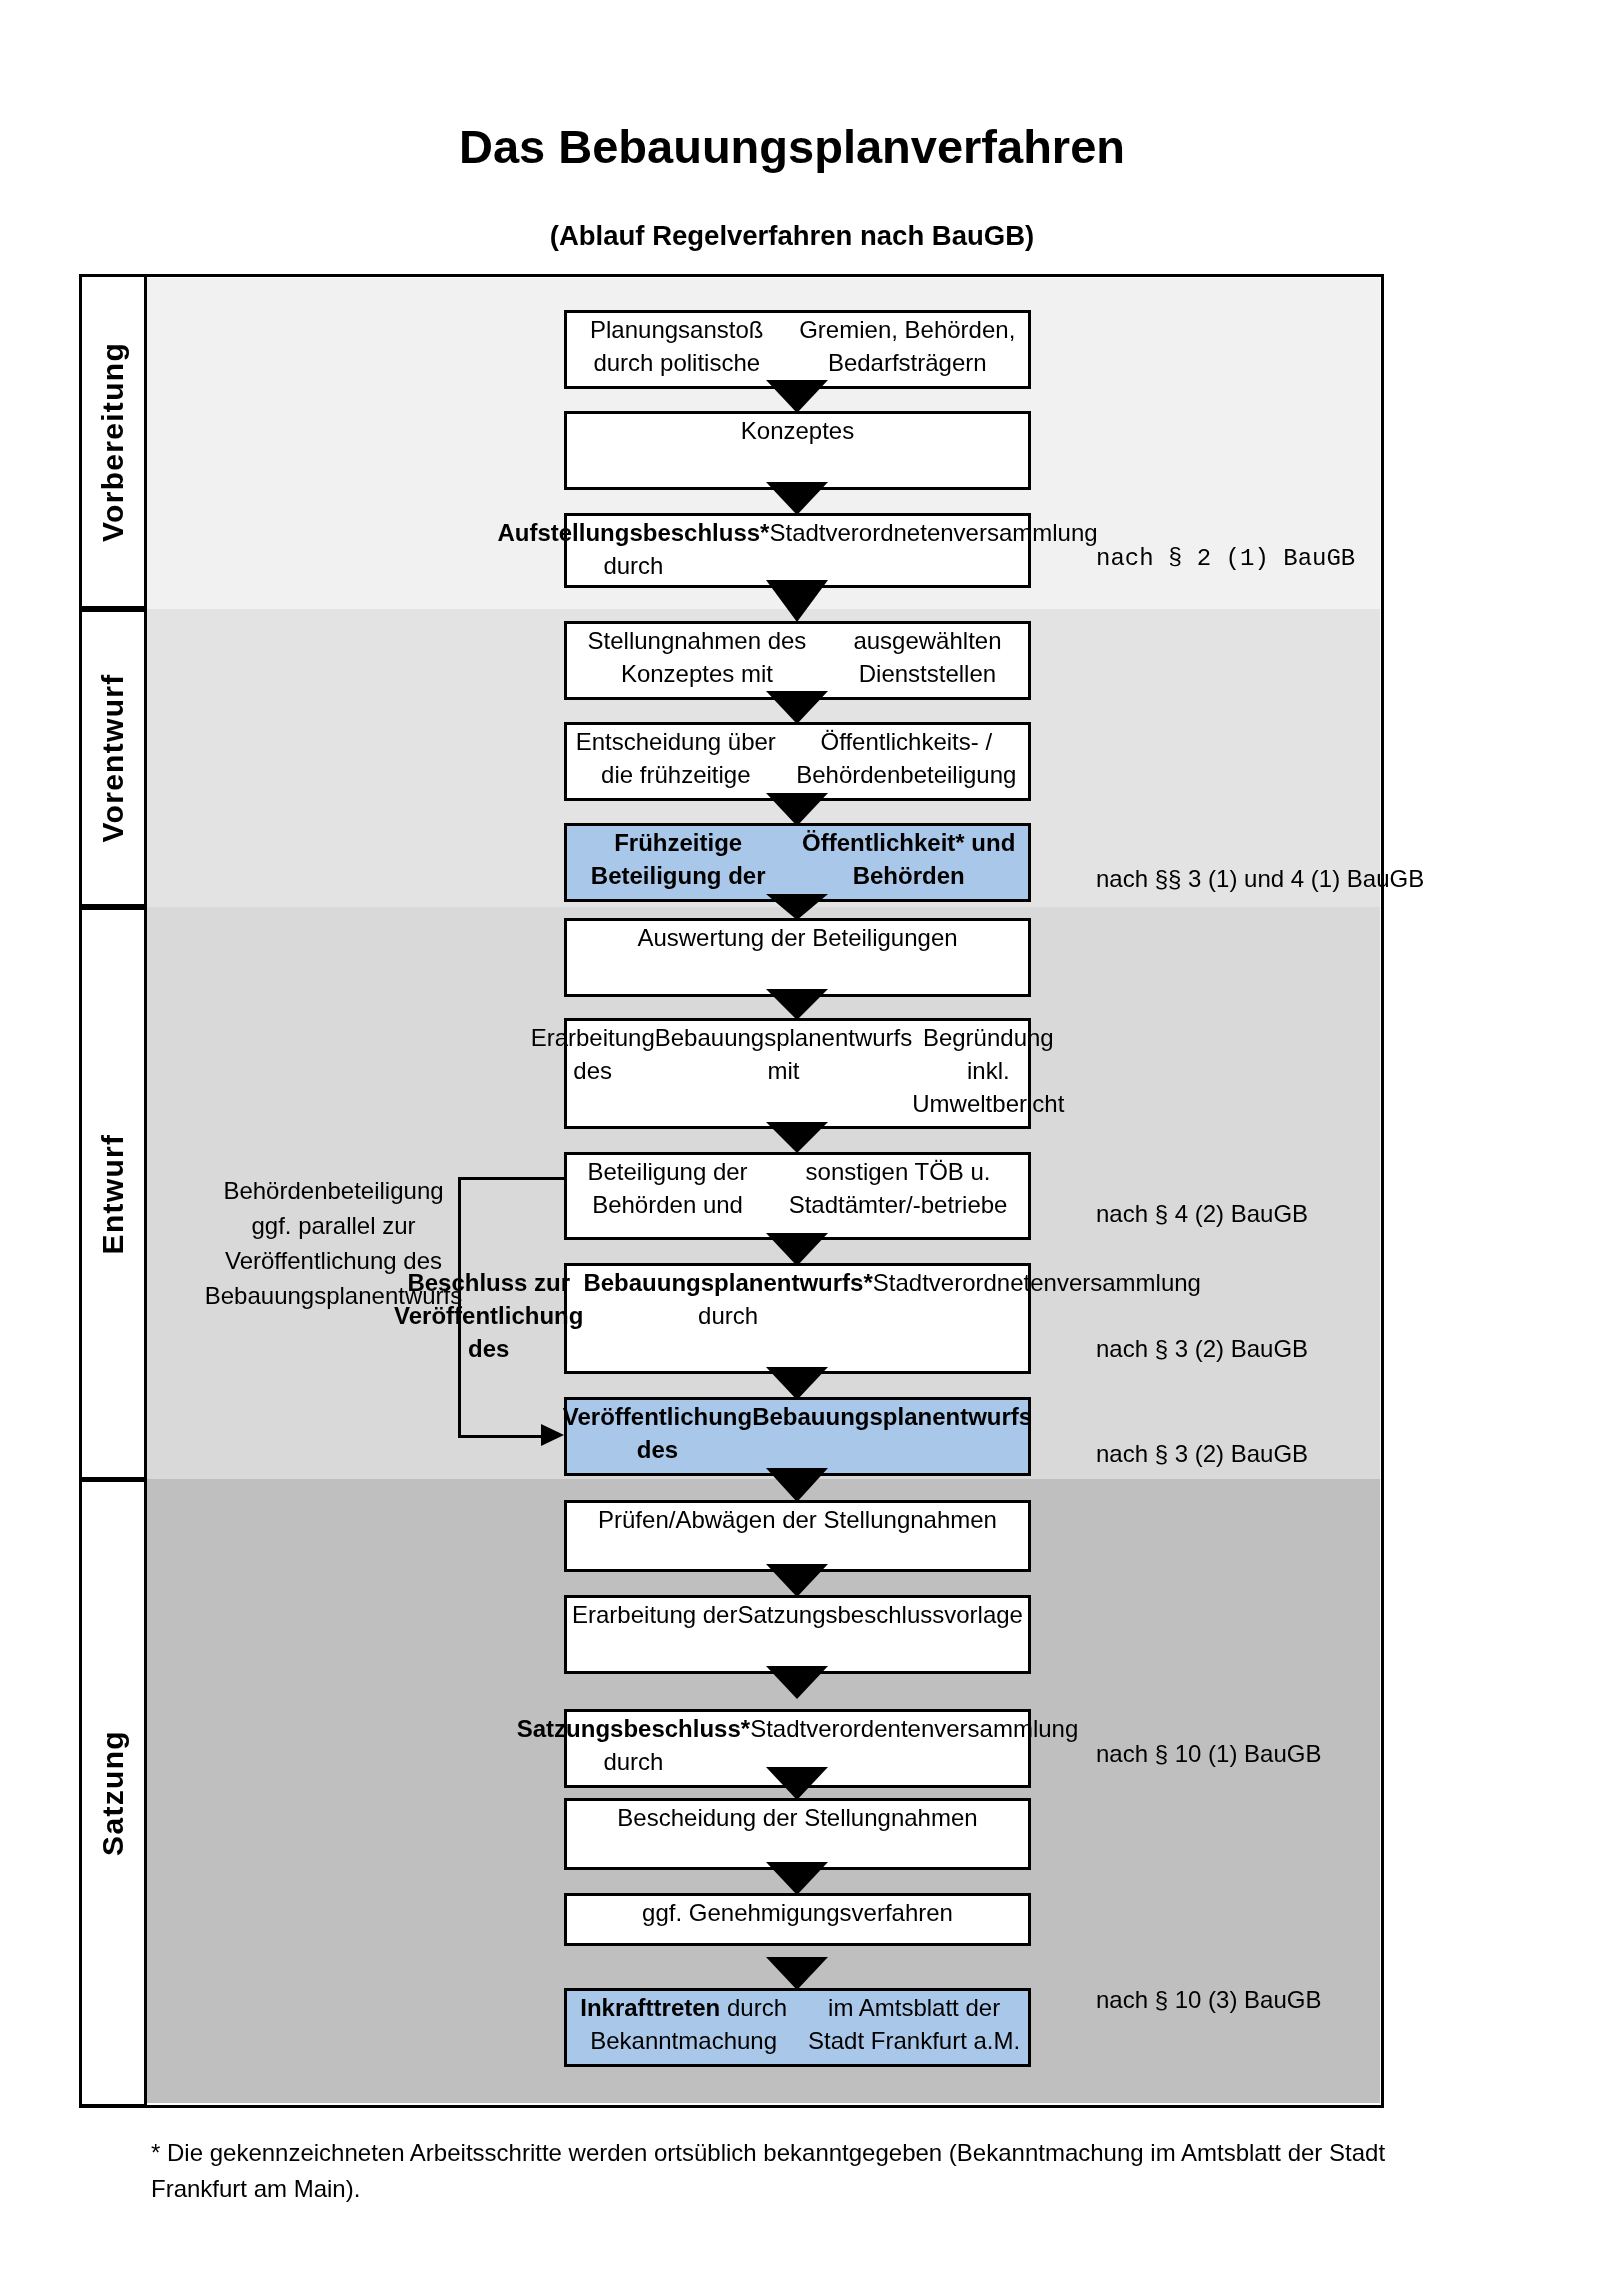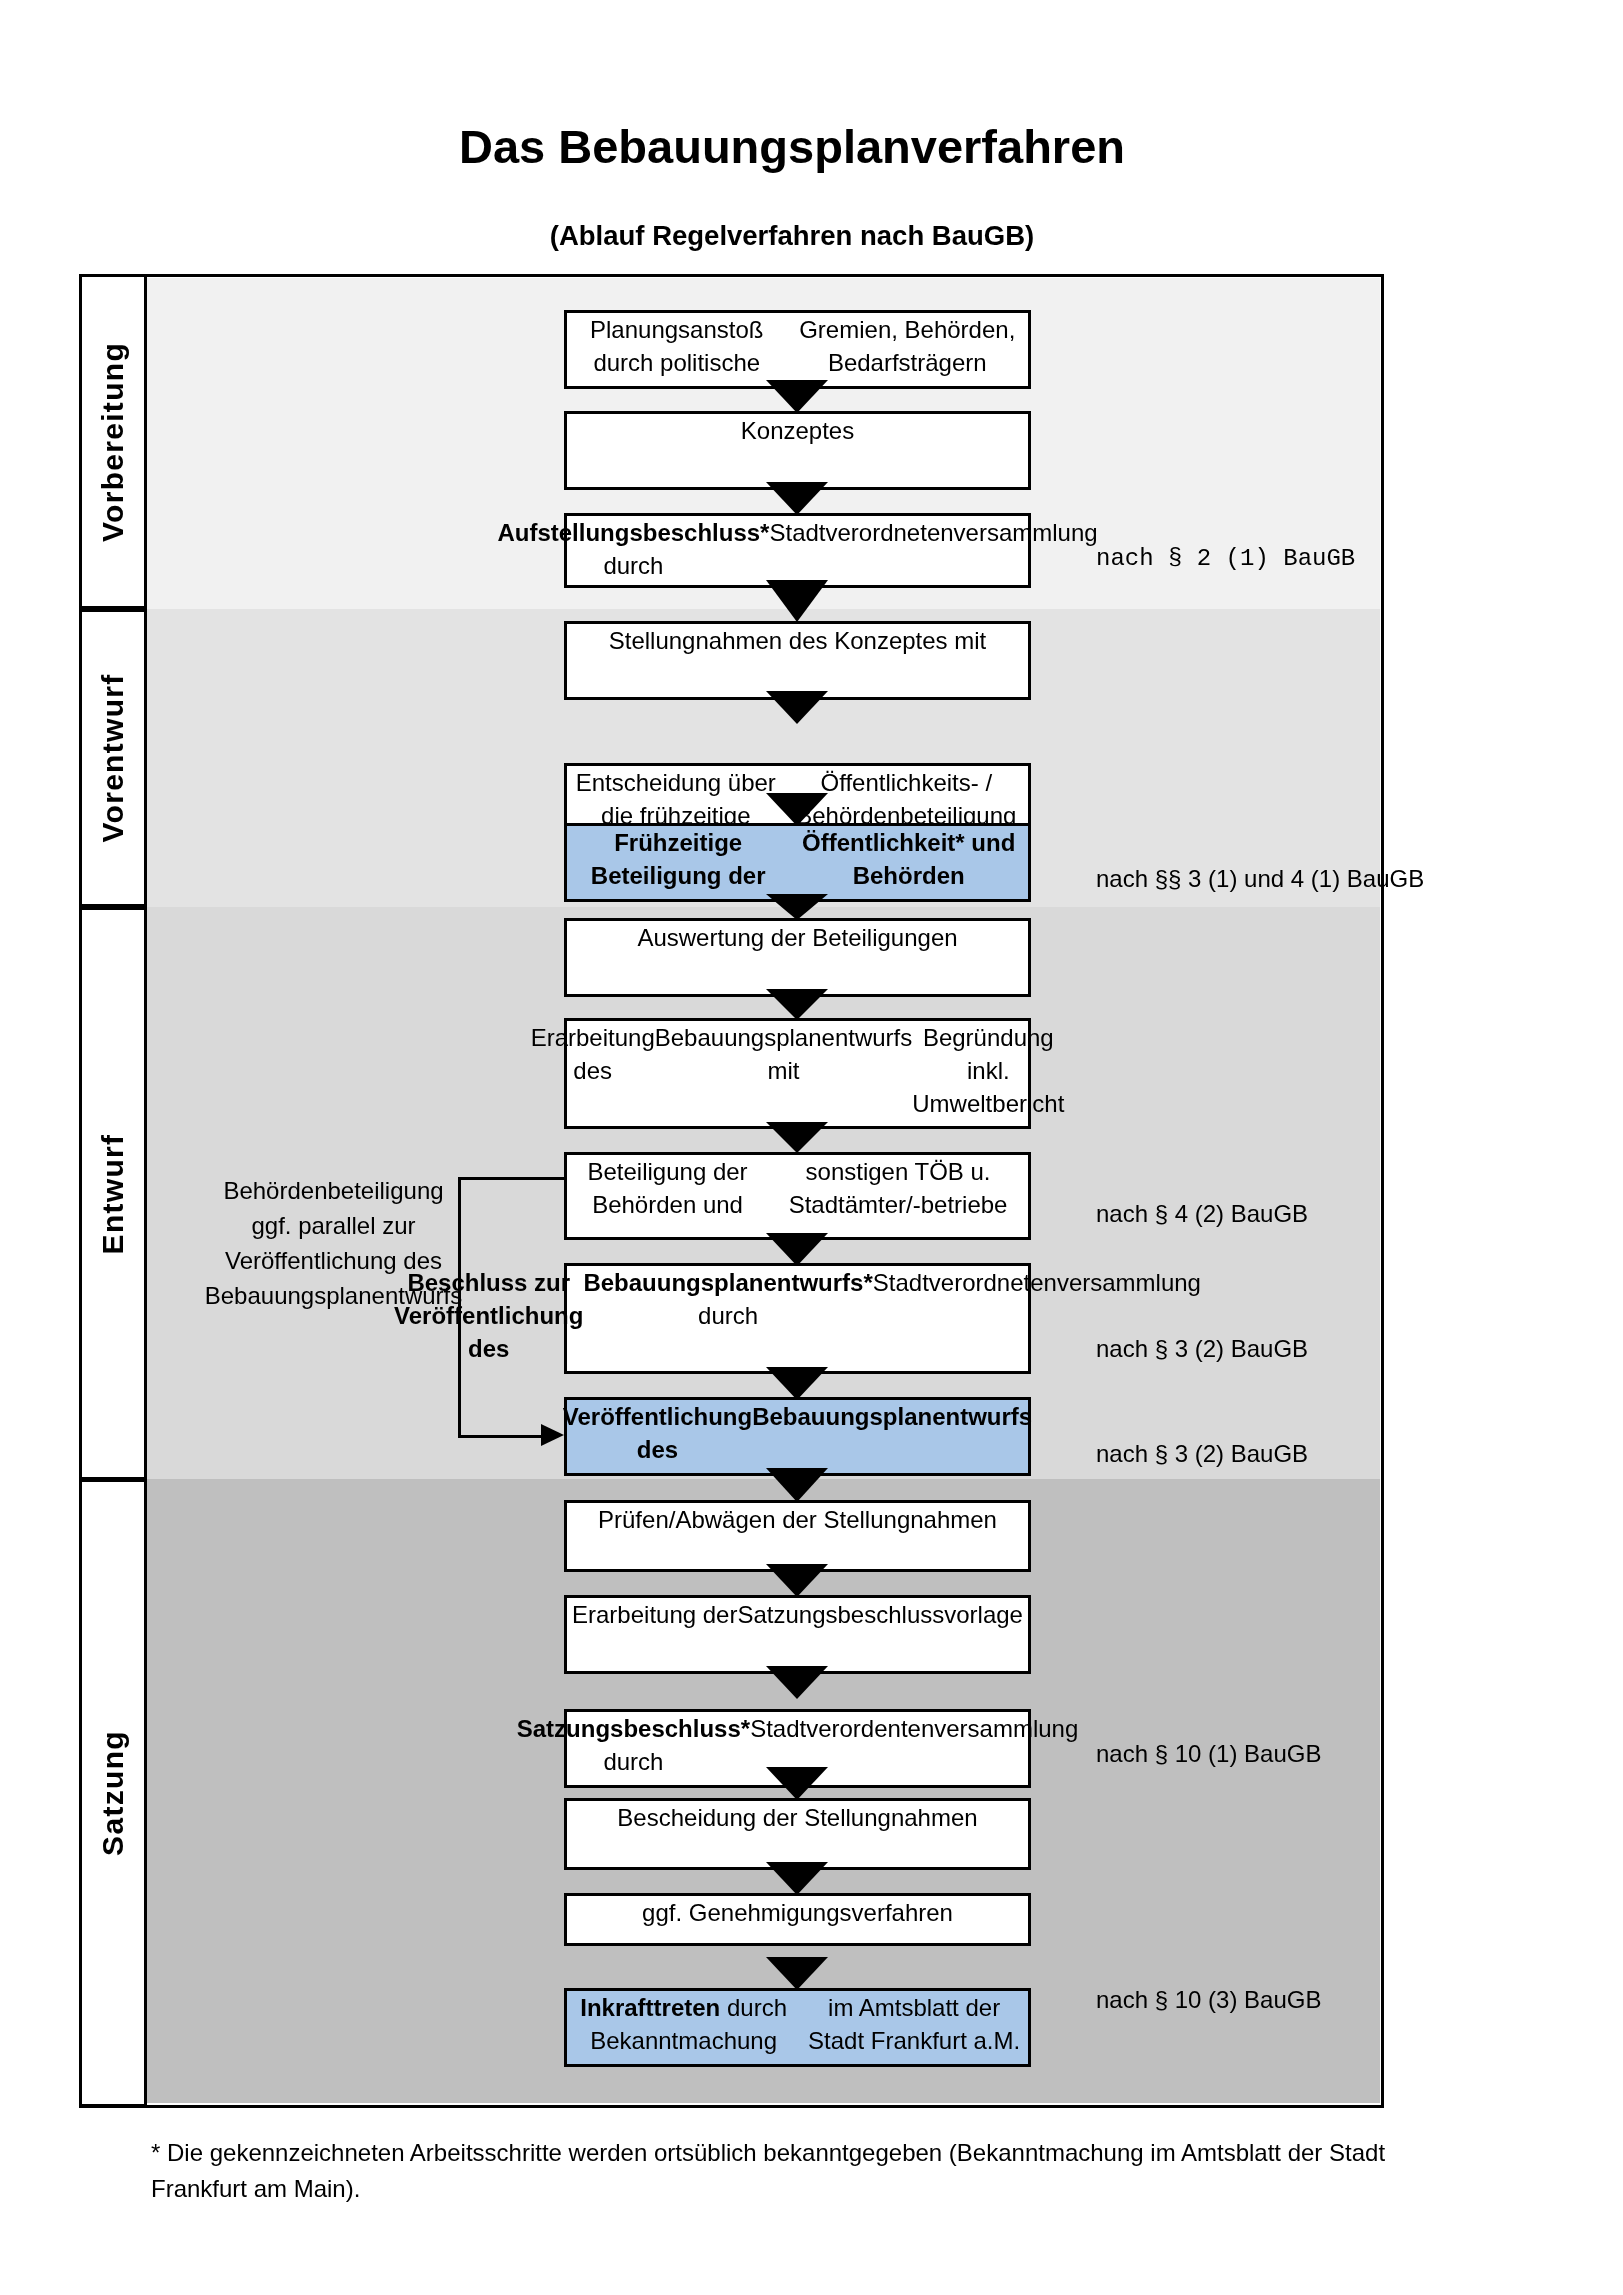--- a/index.html
+++ b/index.html
@@ -67,22 +67,23 @@
 </div>
 <div class="abs step" style="top:411px;height:79px;">
   <div><span class="r">Konzeptes</span></div>
 </div>
 <div class="abs step" style="top:513px;height:75px;">
   <div><span class="b">Aufstellungsbeschluss*</span><span class="r"> durch</span></div>
   <div><span class="r">Stadtverordnetenversammlung</span></div>
 </div>
 <div class="abs step" style="top:621px;height:79px;">
   <div><span class="r">Stellungnahmen des Konzeptes mit</span></div>
+  <div><span class="r">ausgewählten Dienststellen</span></div>
 </div>
-<div class="abs step" style="top:722px;height:79px;margin-top:41px;">
+<div class="abs step" style="top:722px;height:79px;">
   <div><span class="r">Entscheidung über die frühzeitige</span></div>
   <div><span class="r">Öffentlichkeits- / Behördenbeteiligung</span></div>
 </div>
 <div class="abs step blue" style="top:823px;height:79px;">
   <div><span class="b">Frühzeitige Beteiligung der</span></div>
   <div><span class="b">Öffentlichkeit* und Behörden</span></div>
 </div>
 <div class="abs step" style="top:918px;height:79px;">
   <div><span class="r">Auswertung der Beteiligungen</span></div>
 </div>

